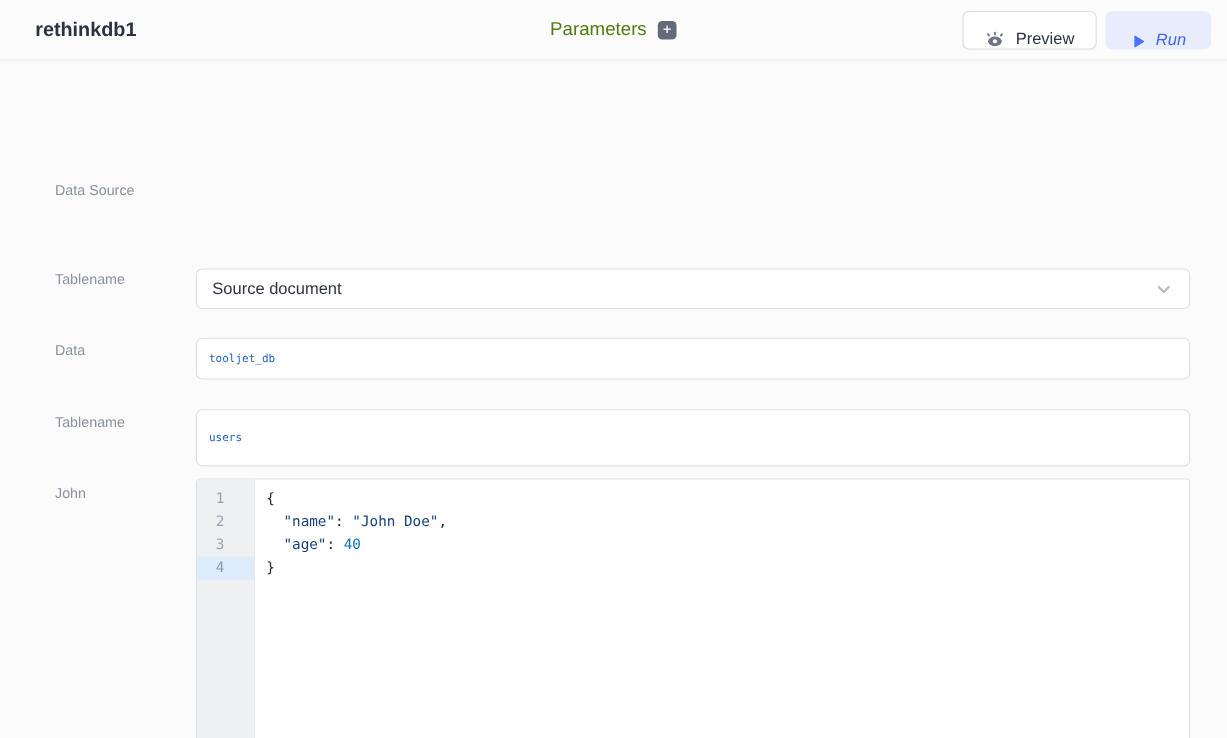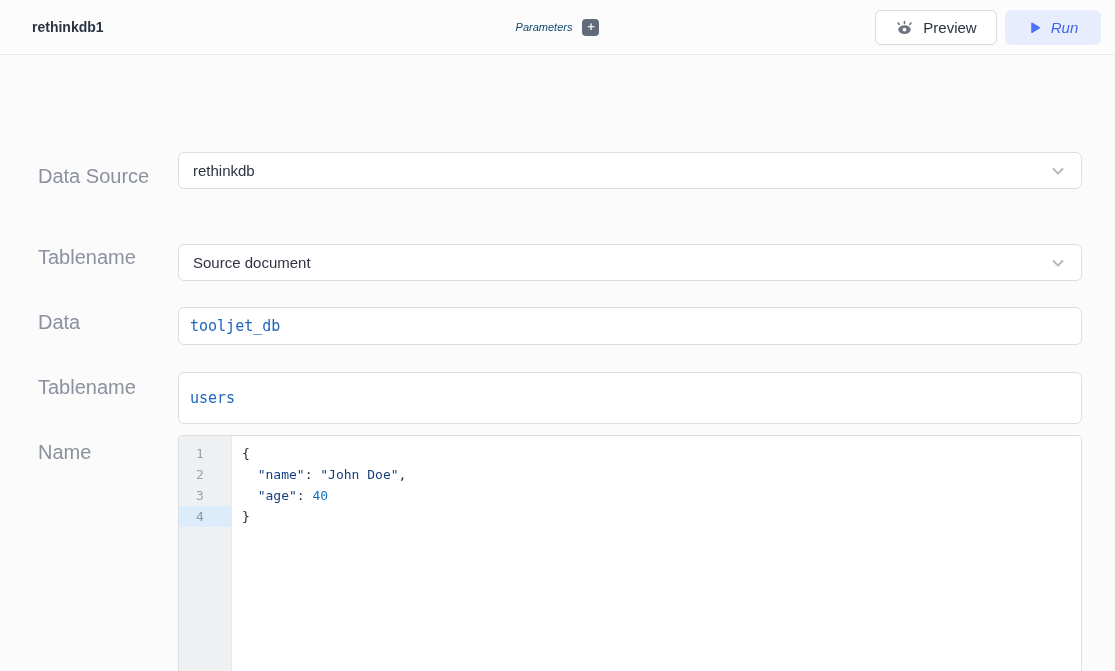--- a/index.html
+++ b/index.html
@@ -15,57 +15,57 @@
   .topbar {
     position:relative;
     height:55px;
     background:#fcfcfd;
     border-bottom:1px solid #e7e9ec;
     display:flex;
     align-items:center;
   }
   .topbar-title {
     position:absolute; left:32px;
-    font-size:14px; font-weight:600; color:#2b3340;
+    font-size:18px; font-weight:600; color:#2b3340;
   }
   .topbar-center {
     margin:0 auto;
     display:flex; align-items:center; gap:10px;
   }
-  .params-label { font-size:11px; color:#0c4a6e;font-style:italic; }
+  .params-label { font-size:17px; color:#4d7c0f; }
   .plus-badge {
     width:17px; height:17px; border-radius:4px;
     background:#636b7b; color:#e8eaee;
     font-size:13px; font-weight:700; line-height:15px;
     text-align:center; cursor:pointer; user-select:none;
   }
   .topbar-actions {
     position:absolute; right:14px; top:10px;
     display:flex; gap:8px;
   }
   .btn {
     height:35px; border-radius:6px;
-    display:inline-flex; align-items:center; justify-content:center;
+    display:inline-flex; align-items:flex-end; justify-content:center;
     gap:9px; font-size:15px; cursor:pointer; border:none;
     font-family:"Liberation Sans", sans-serif;
   }
   .btn-preview {
     width:122px; background:#ffffff;
     border:1px solid #d9dde2; color:#2b3340;
     box-shadow:0 1px 1px rgba(0,0,0,0.02);
   }
   .btn-run {
     width:96px; background:#e8edfd; color:#4263eb; font-weight:500;font-style:italic;
   }
 
   
   .main { position:relative; height:616px; }
   .field-label {
-    position:absolute; left:38px;
-    font-size:20px; color:#8b919d;text-align:center;
+    position:absolute; left:50px;
+    font-size:13px; color:#8b919d;text-align:center;
   }
   .control {
     position:absolute; left:178px; width:904px;
     background:#ffffff;
     border:1px solid #dbdfe3;
     border-radius:6px;
   }
   .select-box {
     height:37px;
     display:flex; align-items:center;
@@ -73,21 +73,21 @@
     font-size:15px; color:#2d3340;
     cursor:pointer;
   }
   .select-value { flex:1; }
   .chevron { width:18px; height:18px; flex:0 0 auto; }
   .code-input {
     height:38px;
     display:flex; align-items:center;
     padding:0 11px;
     font-family:"DejaVu Sans Mono","Liberation Mono",monospace;
-    font-size:15px; color:#2065c0;
+    font-size:10px; color:#2065c0;
     cursor:text;
     text-align:center;
   }
 
   
   .editor {
     height:273px;
     border-radius:4px;
     display:flex;
     overflow:hidden;
@@ -154,28 +154,20 @@
         </svg>
       </span>
       <span>Run</span>
     </button>
   </div>
 </header>
 
 <main class="main">
 
   <div class="field-label" style="top:110px">Data Source</div>
-  <div class="control select-box" style="top:97px;height:37px">
-    <span class="select-value">rethinkdb</span>
-    <span class="chevron">
-      <svg width="18" height="18" viewBox="0 0 18 18">
-          <polyline points="4.5,7 9,11.5 13.5,7" fill="none" stroke="#b5bac2" stroke-width="2" stroke-linecap="round" stroke-linejoin="round"></polyline>
-        </svg>
-    </span>
-  </div>
 
   <div class="field-label" style="top:191px">Tablename</div>
   <div class="control select-box" style="top:189px;height:37px">
     <span class="select-value">Source document</span>
     <span class="chevron">
       <svg width="18" height="18" viewBox="0 0 18 18">
           <polyline points="4.5,7 9,11.5 13.5,7" fill="none" stroke="#b5bac2" stroke-width="2" stroke-linecap="round" stroke-linejoin="round"></polyline>
         </svg>
     </span>
   </div>
@@ -183,21 +175,21 @@
   <div class="field-label" style="top:256px">Data</div>
   <div class="control code-input" style="top:252px;height:38px">
     <span>tooljet_db</span>
   </div>
 
   <div class="field-label" style="top:321px">Tablename</div>
   <div class="control code-input" style="top:317px;height:52px">
     <span>users</span>
   </div>
 
-  <div class="field-label" style="top:386px">Name</div>
+  <div class="field-label" style="top:386px">John</div>
   <div class="control editor" style="top:380px">
     <div class="gutter" id="gutter">
         <div class="ln">1</div>
         <div class="ln">2</div>
         <div class="ln">3</div>
         <div class="ln active">4</div>
       </div>
     <div class="code-area" id="code-area">
         <div class="cm-line"><span class="tok-punct">{</span></div>
         <div class="cm-line"><span class="tok-ws">  </span><span class="tok-string">"name"</span><span class="tok-punct">: </span><span class="tok-string">"John Doe"</span><span class="tok-punct">,</span></div>

